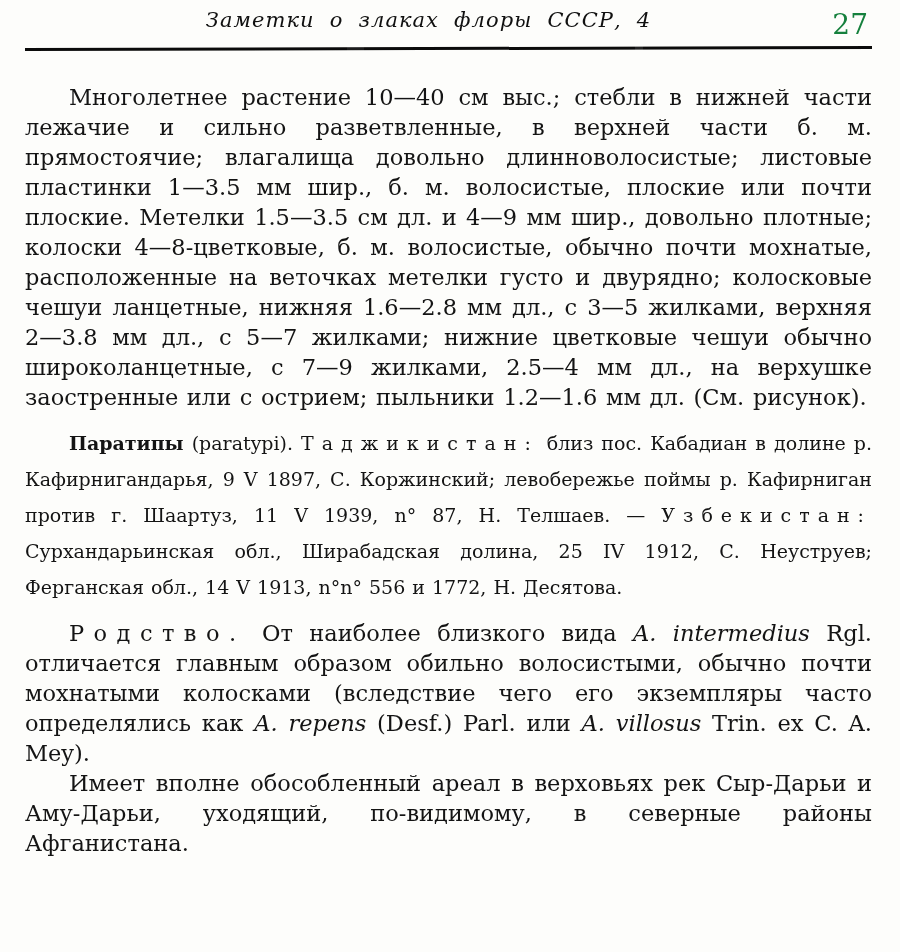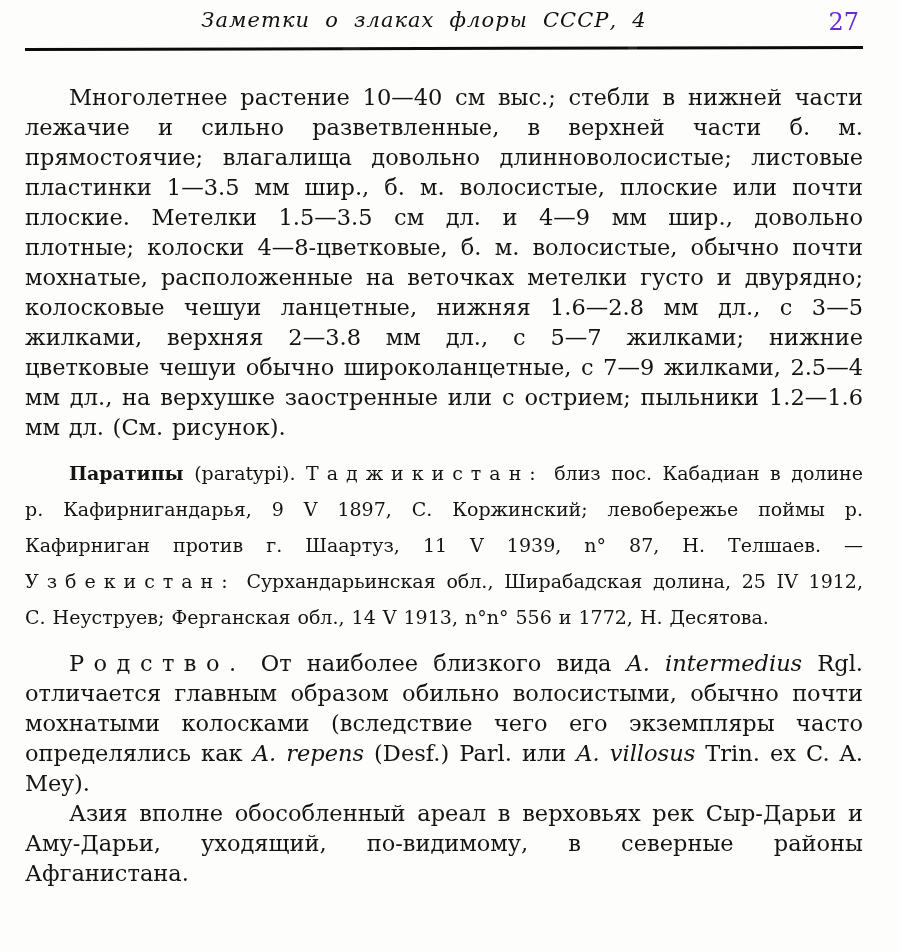--- a/index.html
+++ b/index.html
@@ -9,41 +9,41 @@
     background: #fdfdfb;
     color: #141414;
     font-family: "DejaVu Serif", "Liberation Serif", serif;
     overflow: hidden;
   }
   .page {
     position: relative;
     box-sizing: border-box;
     width: 900px;
     height: 952px;
-    padding: 8px 37px 0 25px;
+    padding: 8px 28px 0 25px;
   }
   .page-header {
     position: relative;
     height: 32px;
   }
   .running-title {
     text-align: center;
     font-style: italic;
     font-size: 21px;
     letter-spacing: 0.05em;
     word-spacing: 0.35em;
     color: #111;
     padding-right: 40px;
   }
   .page-number {
     position: absolute;
     right: 4px;
     top: 0;
-    font-size: 24px;
-    color: #6d28d9;
+    font-size: 28px;
+    color: #15803d;
   }
   .header-rule {
     height: 3px;
     background: linear-gradient(90deg, #0b0b0b 0 38%, #1c1c1c 38% 40%, #0b0b0b 40% 72%, #222 72% 73%, #0b0b0b 73% 100%);
     transform: rotate(-0.12deg);
     margin-top: 7px;
   }
   .text-block {
     margin-top: 32px;
   }
@@ -75,16 +75,16 @@
     <div class="running-title">Заметки о злаках флоры СССР, 4</div>
     <div class="page-number">27</div>
   </div>
 
   <div class="header-rule"></div>
 
   <div class="text-block">
     <p class="para"><span class="seg-normal">Многолетнее растение 10—40 см выс.; стебли в нижней части лежачие и сильно разветвленные, в верхней части б. м. прямостоячие; влагалища довольно длинноволосистые; листовые пластинки 1—3.5 мм шир., б. м. волосистые, плоские или почти плоские. Метелки 1.5—3.5 см дл. и 4—9 мм шир., довольно плотные; колоски 4—8-цветковые, б. м. волосистые, обычно почти мохнатые, расположенные на веточках метелки густо и двурядно; колосковые чешуи ланцетные, нижняя 1.6—2.8 мм дл., с 3—5 жилками, верхняя 2—3.8 мм дл., с 5—7 жилками; нижние цветковые чешуи обычно широколанцетные, с 7—9 жилками, 2.5—4 мм дл., на верхушке заостренные или с острием; пыльники 1.2—1.6 мм дл. (См. рисунок).</span></p>
     <p class="para small"><span class="seg-bold">Паратипы</span><span class="seg-normal"> (paratypi). </span><span class="seg-spaced">Таджикистан:</span><span class="seg-normal"> близ пос. Кабадиан в долине р. Кафирнигандарья, 9 V 1897, С. Коржинский; левобережье поймы р. Кафирниган против г. Шаартуз, 11 V 1939, n° 87, Н. Телшаев. — </span><span class="seg-spaced">Узбекистан:</span><span class="seg-normal"> Сурхандарьинская обл., Ширабадская долина, 25 IV 1912, С. Неуструев; Ферганская обл., 14 V 1913, n°n° 556 и 1772, Н. Десятова.</span></p>
     <p class="para"><span class="seg-spaced">Родство.</span><span class="seg-normal"> От наиболее близкого вида </span><span class="seg-italic">A. intermedius</span><span class="seg-normal"> Rgl. отличается главным образом обильно волосистыми, обычно почти мохнатыми колосками (вследствие чего его экземпляры часто определялись как </span><span class="seg-italic">A. repens</span><span class="seg-normal"> (Desf.) Parl. или </span><span class="seg-italic">A. villosus</span><span class="seg-normal"> Trin. ex C. A. Mey).</span></p>
-    <p class="para"><span class="seg-normal">Азия вполне обособленный ареал в верховьях рек Сыр-Дарьи и Аму-Дарьи, уходящий, по-видимому, в северные районы Афганистана.</span></p>
+    <p class="para"><span class="seg-normal">Имеет вполне обособленный ареал в верховьях рек Сыр-Дарьи и Аму-Дарьи, уходящий, по-видимому, в северные районы Афганистана.</span></p>
   </div>
 
 </div>
 
 </body></html>

